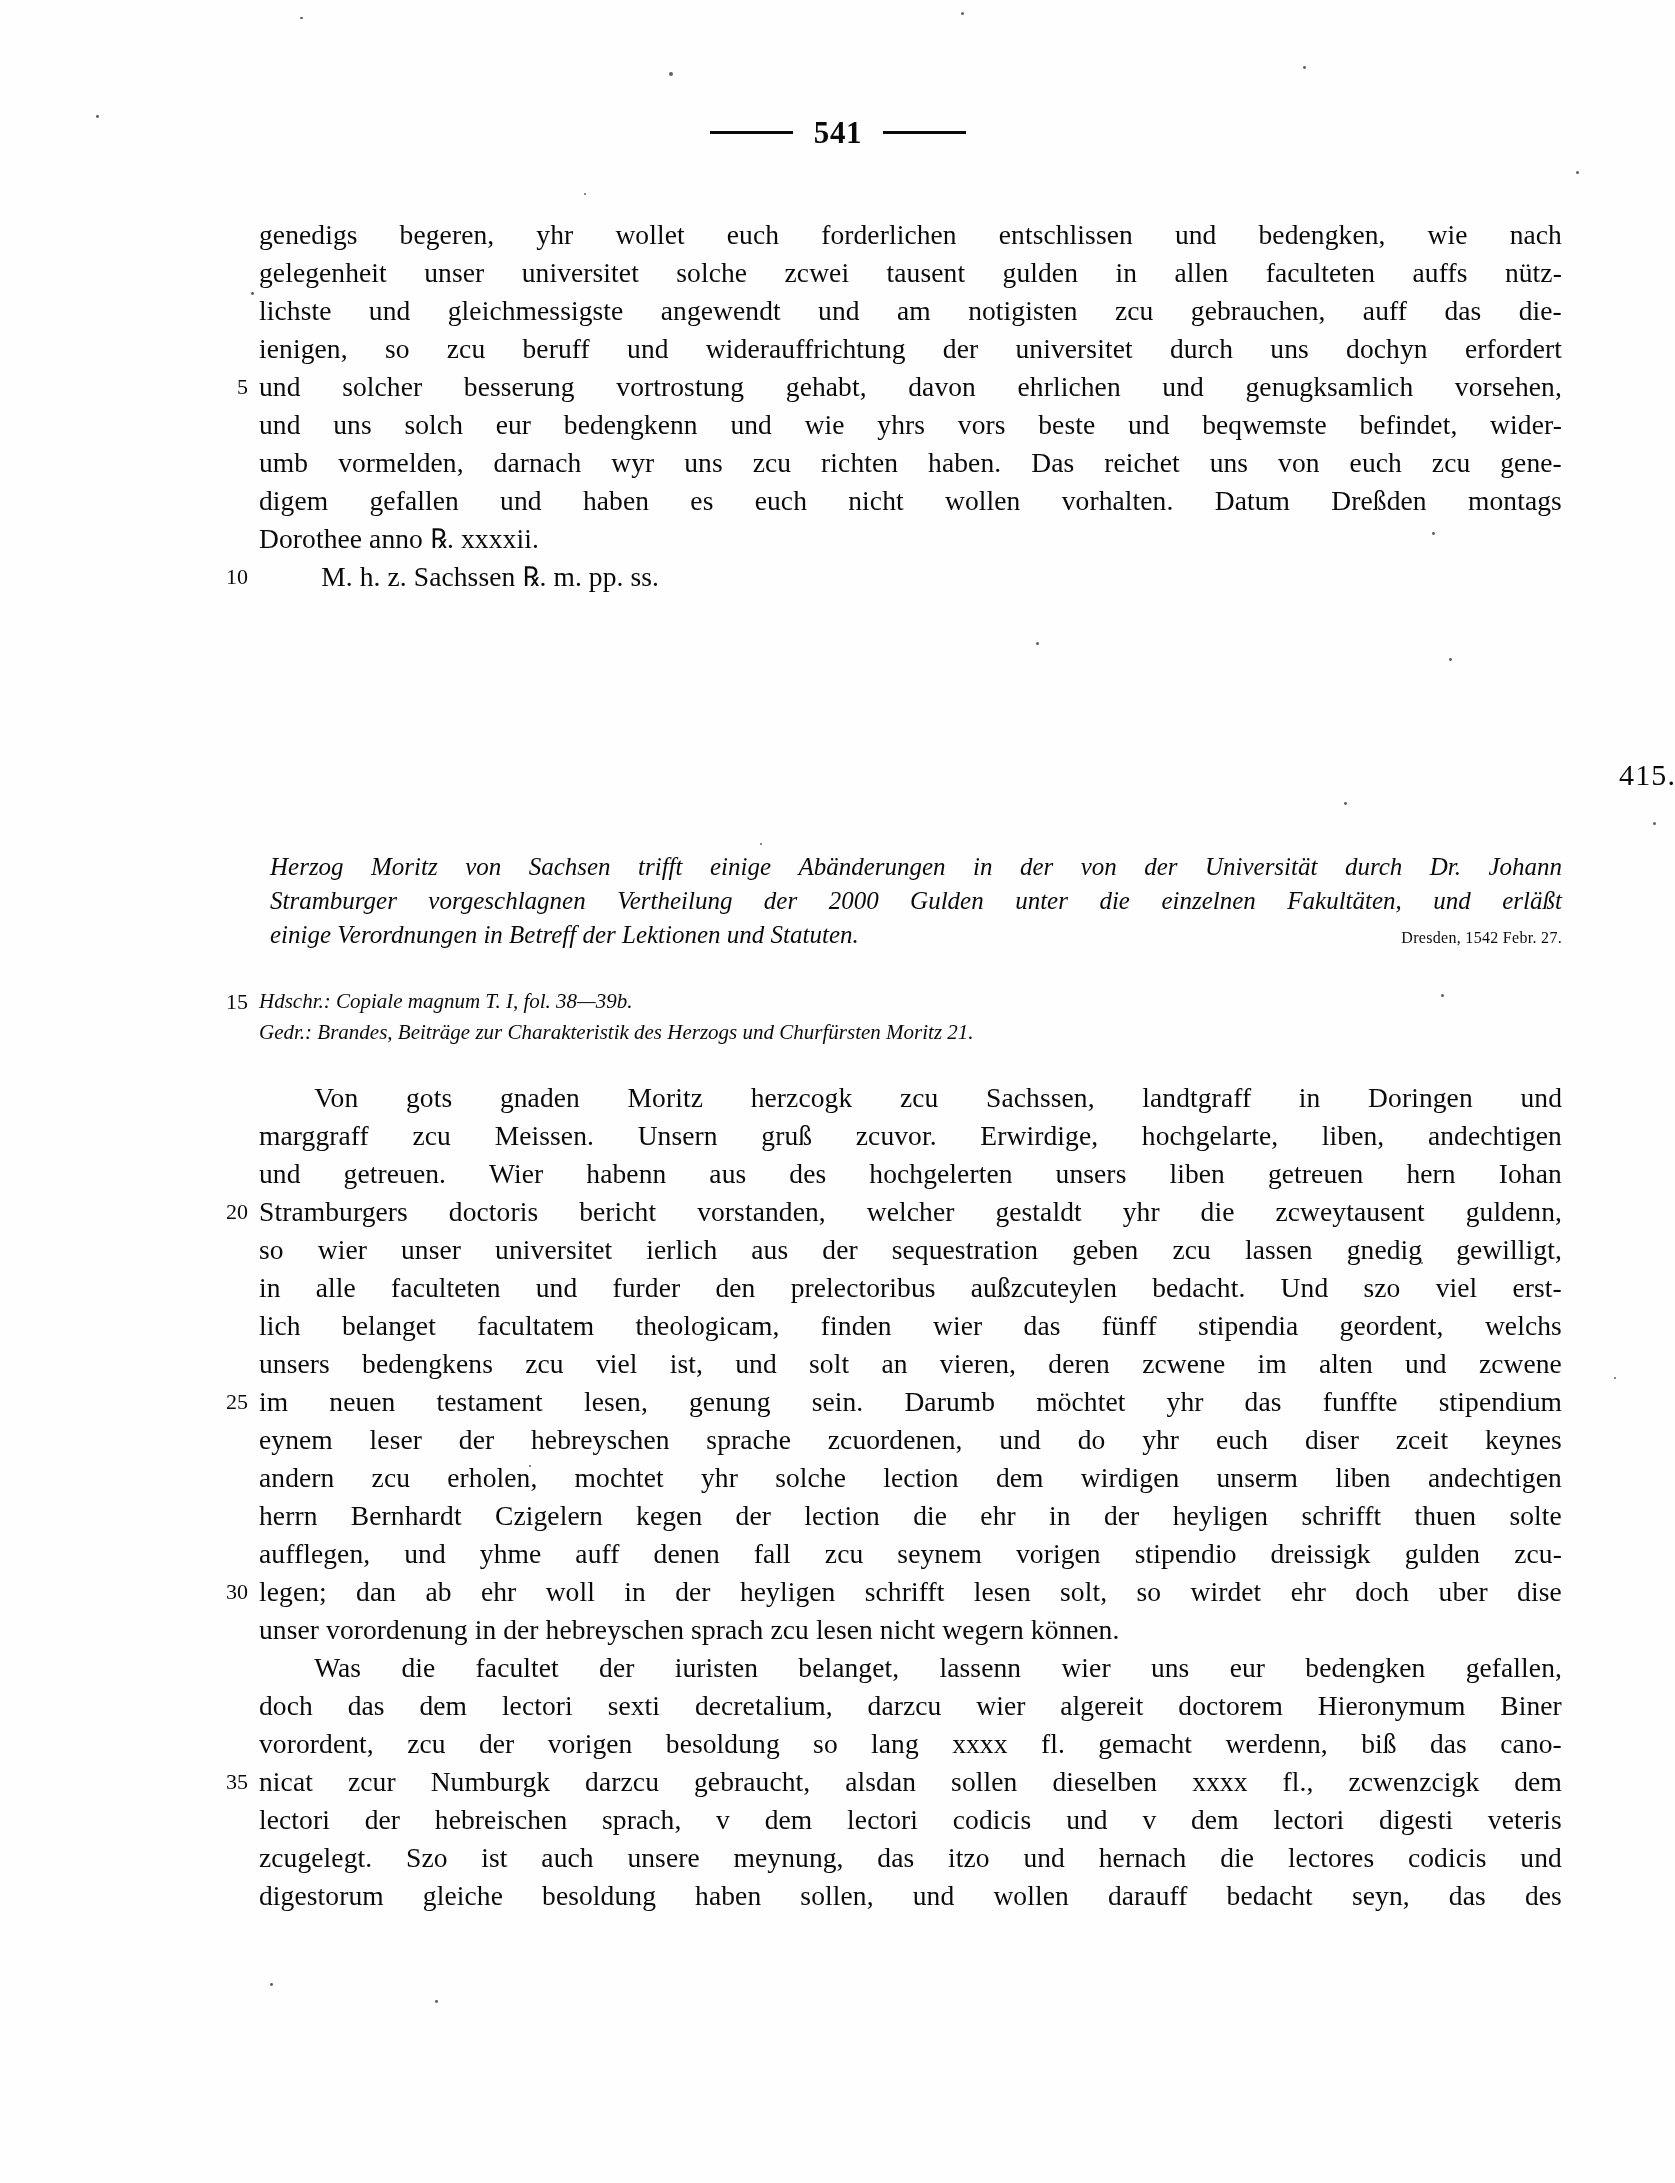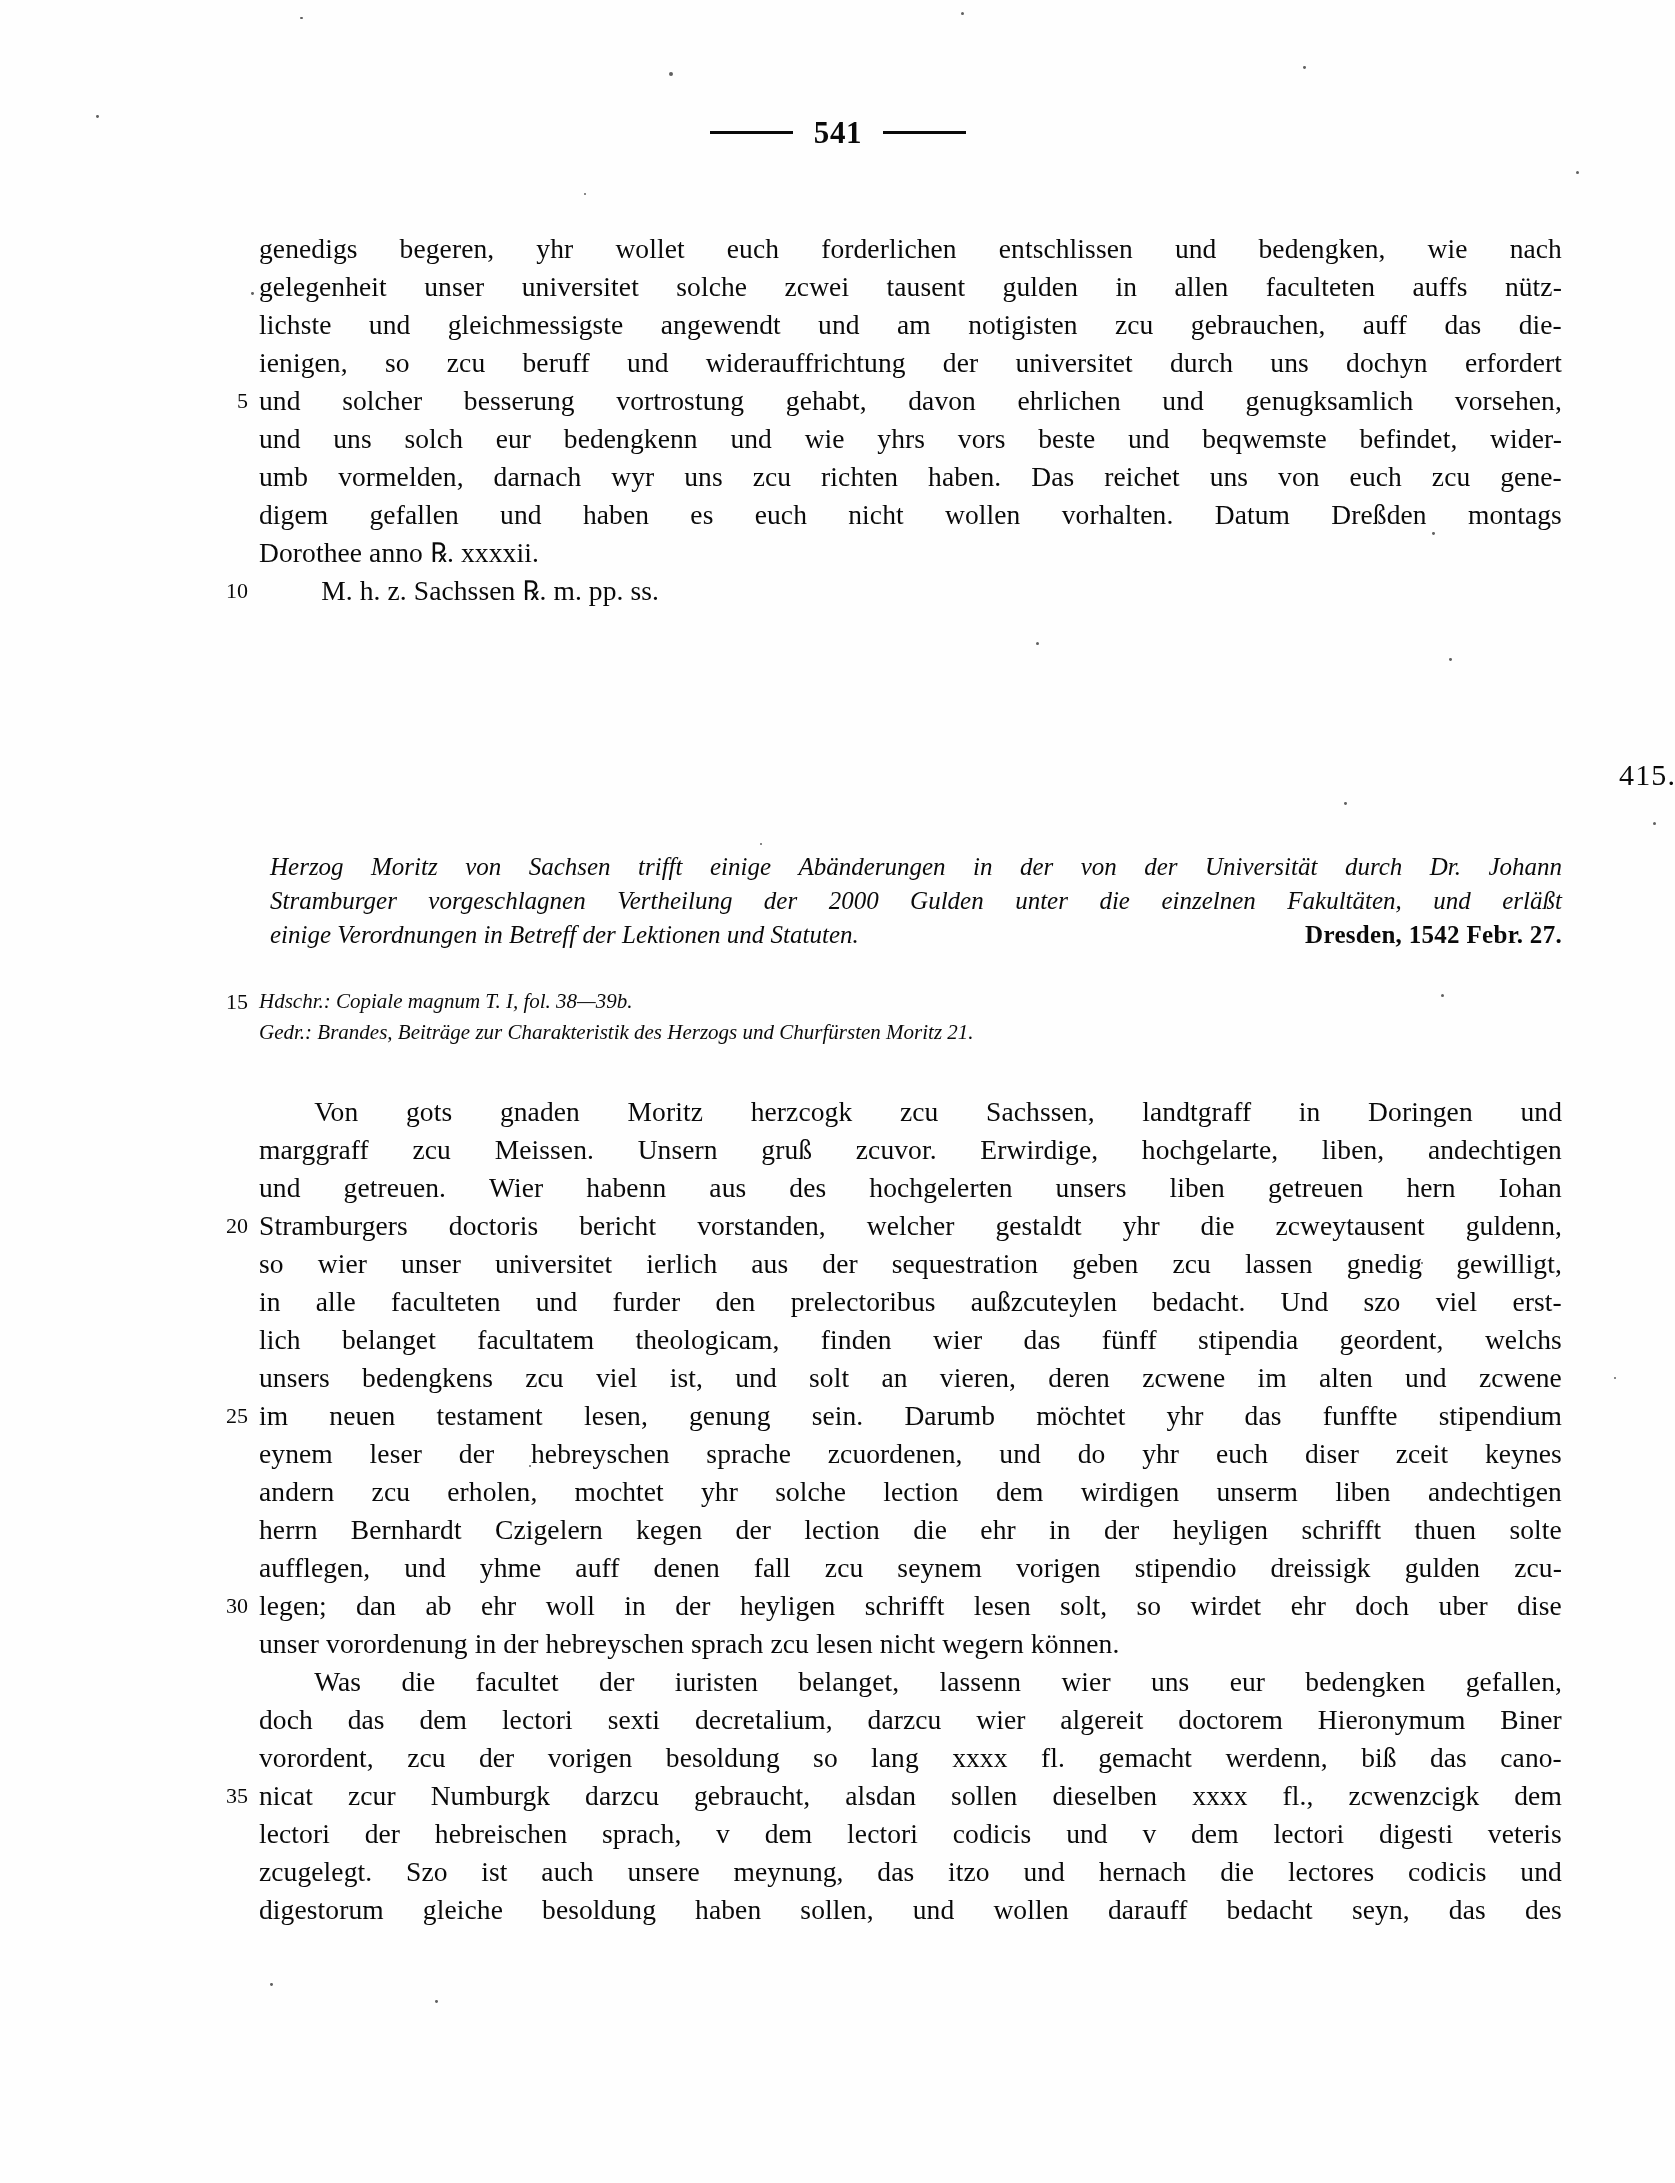--- a/index.html
+++ b/index.html
@@ -41,21 +41,20 @@
     background: #0a0a0a;
     vertical-align: 9.4px;
     margin: 0 21px;
   }
 
   
   .column {
     position: absolute;
     left: 259px;
     width: 1303px;
-    margin-top: 14px;
   }
 
   .tl {                       
     position: relative;
     height: 38px;
     font-size: 27.5px;
     line-height: 38px;
     white-space: nowrap;
     letter-spacing: 0.1px;
   }
@@ -118,22 +117,22 @@
     margin-left: 11px;
   }
   #regest .rl > span { white-space: pre; }
   #regest .rl.last {
     display: flex;
     justify-content: space-between;
     align-items: baseline;
   }
   .place-date {
     font-style: normal;
-    font-weight: bold;
-    font-size: 25px;
+    font-weight: normal;
+    font-size: 16px;
     letter-spacing: 0.3px;
   }
 
   
   #sources {
     position: absolute;
     left: 259px;
     top: 986px;
     width: 1303px;
     font-style: italic;

